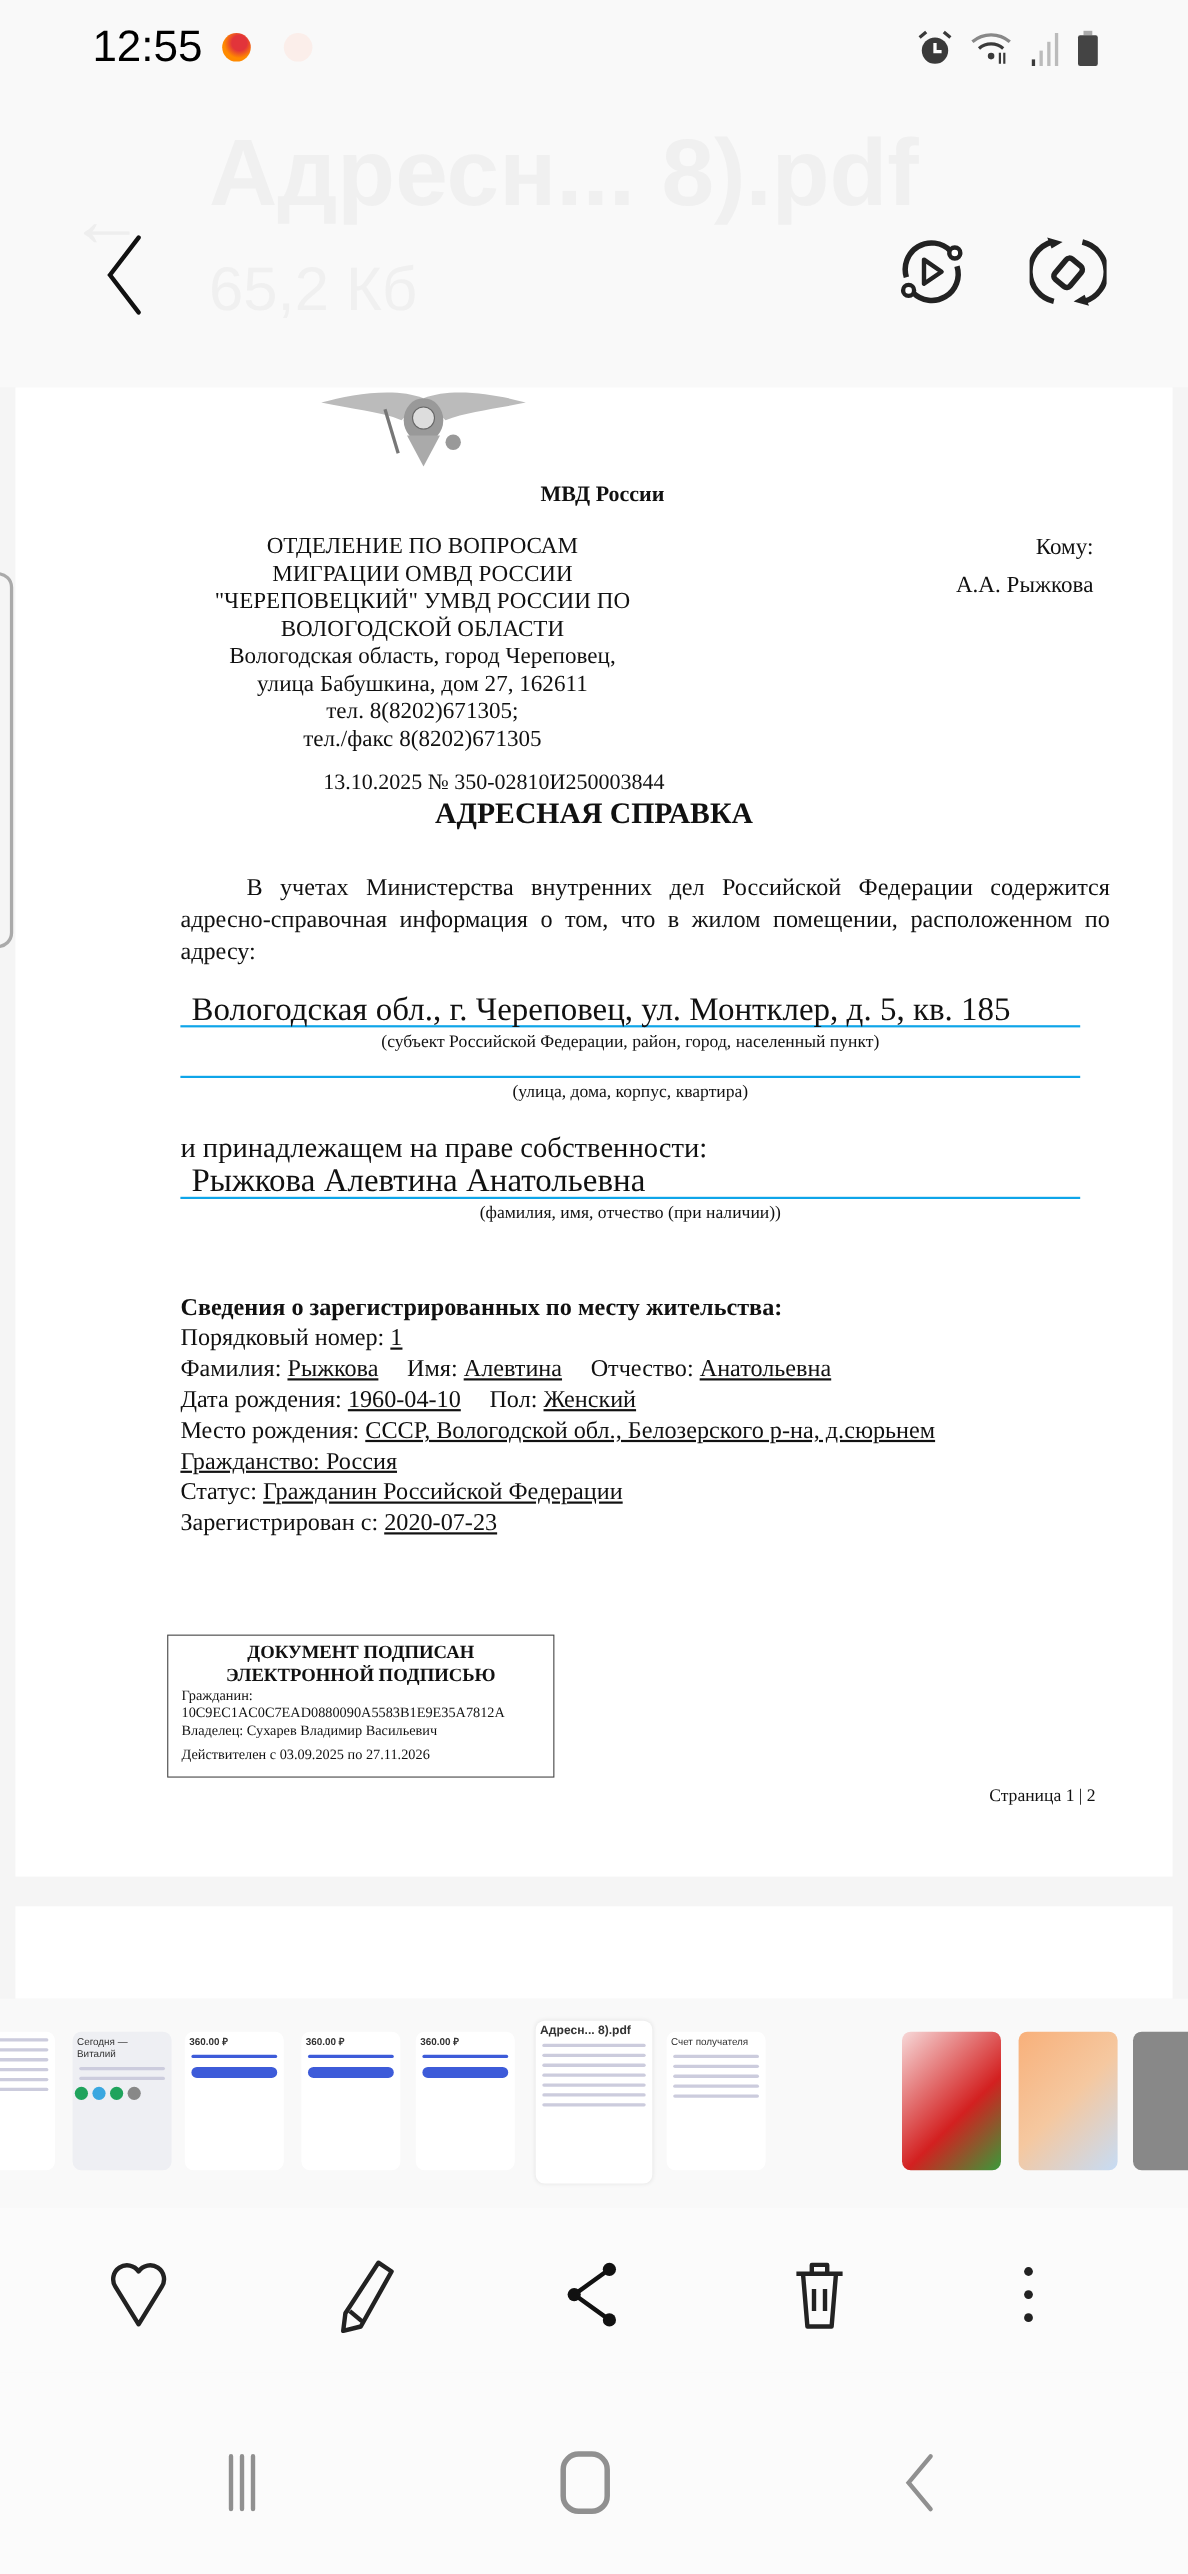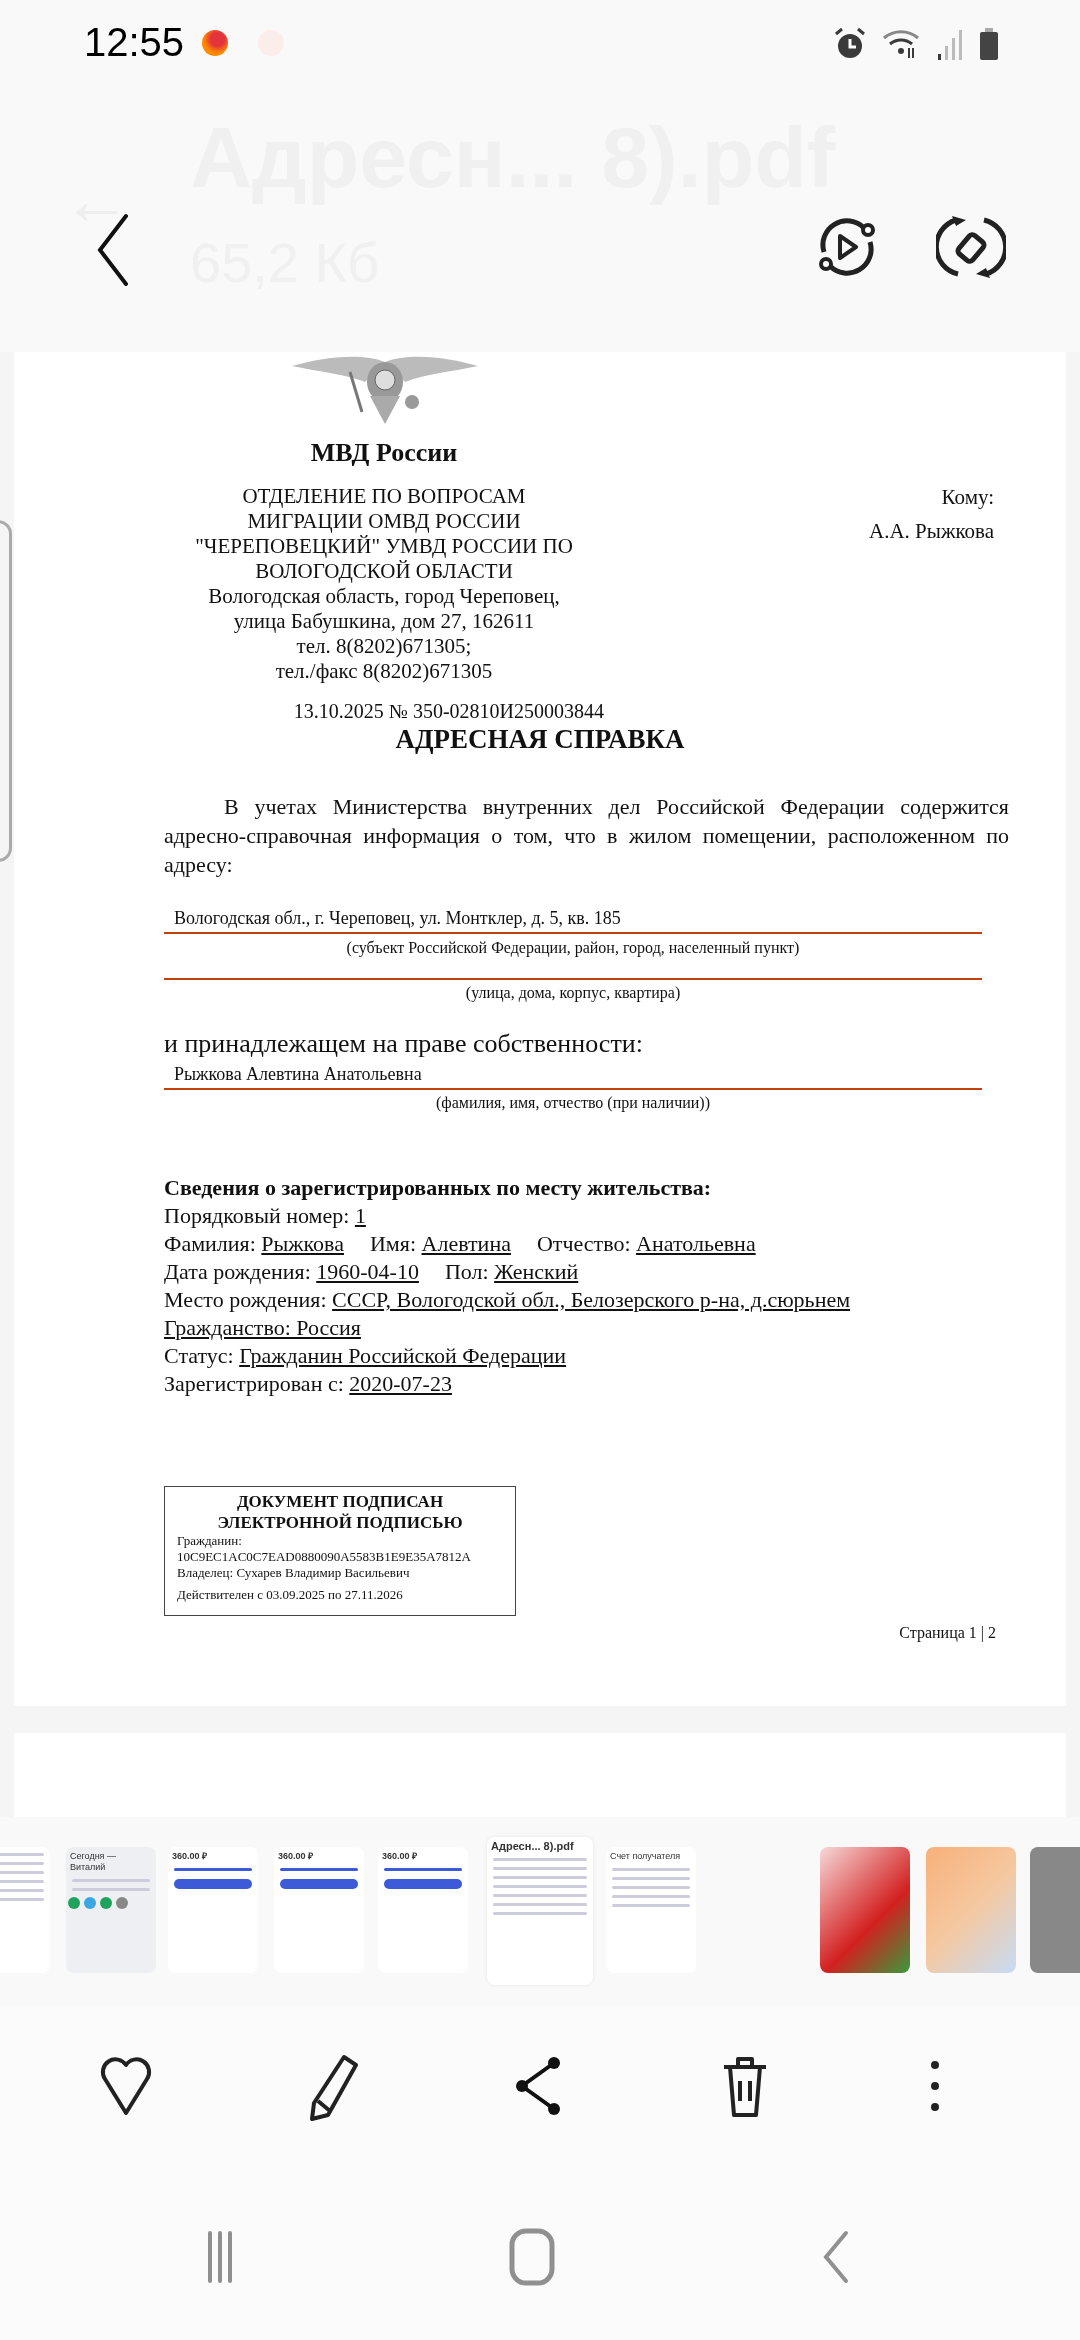--- a/index.html
+++ b/index.html
@@ -24,35 +24,35 @@
   .hdr-icon.play { left: 812px; }
   .hdr-icon.rot { left: 936px; }
 
   
   .doc-area { position: absolute; top: 352px; left: 0; width: 1080px; height: 1465px; background: #f5f5f5; overflow: hidden; }
   .page { position: absolute; left: 14px; width: 1052px; background: #fff; }
   .page1 { top: 0; height: 1354px; }
   .page2 { top: 1381px; height: 200px; }
   .doc { font-family: "Liberation Serif", serif; color: #111; }
   .emblem { position: absolute; left: 276px; top: 0; width: 190px; height: 80px; }
-  .mvd { position: absolute; left: 150px; width: 440px; top: 86px; text-align: center; font-weight: bold; font-size: 26px; }
+  .mvd { position: absolute; left: 150px; width: 440px; top: 86px; text-align: right; font-weight: bold; font-size: 20px; }
   .org { position: absolute; left: 150px; width: 440px; top: 132px; text-align: center; font-size: 21px; line-height: 25px; }
   .komu { position: absolute; right: 72px; top: 128px; text-align: right; font-size: 21px; line-height: 34px; }
   .ref { position: absolute; left: 150px; width: 440px; top: 348px; text-align: right; font-size: 20px; }
   .title { position: absolute; left: 0; width: 1052px; top: 372px; text-align: center; font-weight: bold; font-size: 27px; }
   .para { position: absolute; left: 150px; width: 845px; top: 440px; font-size: 22px; line-height: 29px; text-align: justify; }
   .para .indent { display: inline-block; width: 60px; }
-  .fill { position: absolute; left: 150px; width: 818px; border-bottom: 2px solid #c2410c; font-size: 18px; padding-left: 10px; height: 30px; line-height: 28px; }
+  .fill { position: absolute; left: 150px; width: 818px; border-bottom: 2px solid #0ea5e9; font-size: 30px; padding-left: 10px; height: 30px; line-height: 28px; }
   .cap { position: absolute; left: 150px; width: 818px; text-align: center; font-size: 16px; }
   .line-text { position: absolute; left: 150px; font-size: 26px; }
   .reg { position: absolute; left: 150px; top: 822px; font-size: 22px; line-height: 28px; }
   .reg .h { font-weight: bold; }
   .reg u { text-decoration: underline; }
   .reg .gap { display: inline-block; width: 26px; }
-  .stamp { position: absolute; left: 150px; top: 1134px; width: 352px; height: 130px; border: 1.5px solid #444; padding: 4px 12px; font-size: 13px; line-height: 16px; }
+  .stamp { position: absolute; left: 138px; top: 1134px; width: 352px; height: 130px; border: 1.5px solid #444; padding: 4px 12px; font-size: 13px; line-height: 16px; }
   .stamp .st-t { text-align: center; font-weight: bold; font-size: 17px; line-height: 21px; }
   .page-num { position: absolute; right: 70px; top: 1272px; font-size: 16px; }
 
   
   .edge-handle { position: absolute; left: -6px; top: 520px; width: 18px; height: 342px; border: 3px solid #aaa; border-radius: 0 14px 14px 0; background: #f5f5f5; cursor: pointer; }
 
   
   .thumb-strip { position: absolute; top: 1817px; left: 0; width: 1080px; height: 190px; background: #f9f9f9; overflow: hidden; }
   .thumb { position: absolute; top: 30px; height: 126px; width: 90px; border-radius: 8px; background: #fff; overflow: hidden; cursor: pointer; }
   .thumb.sel { top: 20px; height: 148px; width: 106px; box-shadow: 0 0 4px rgba(0,0,0,0.08); }

